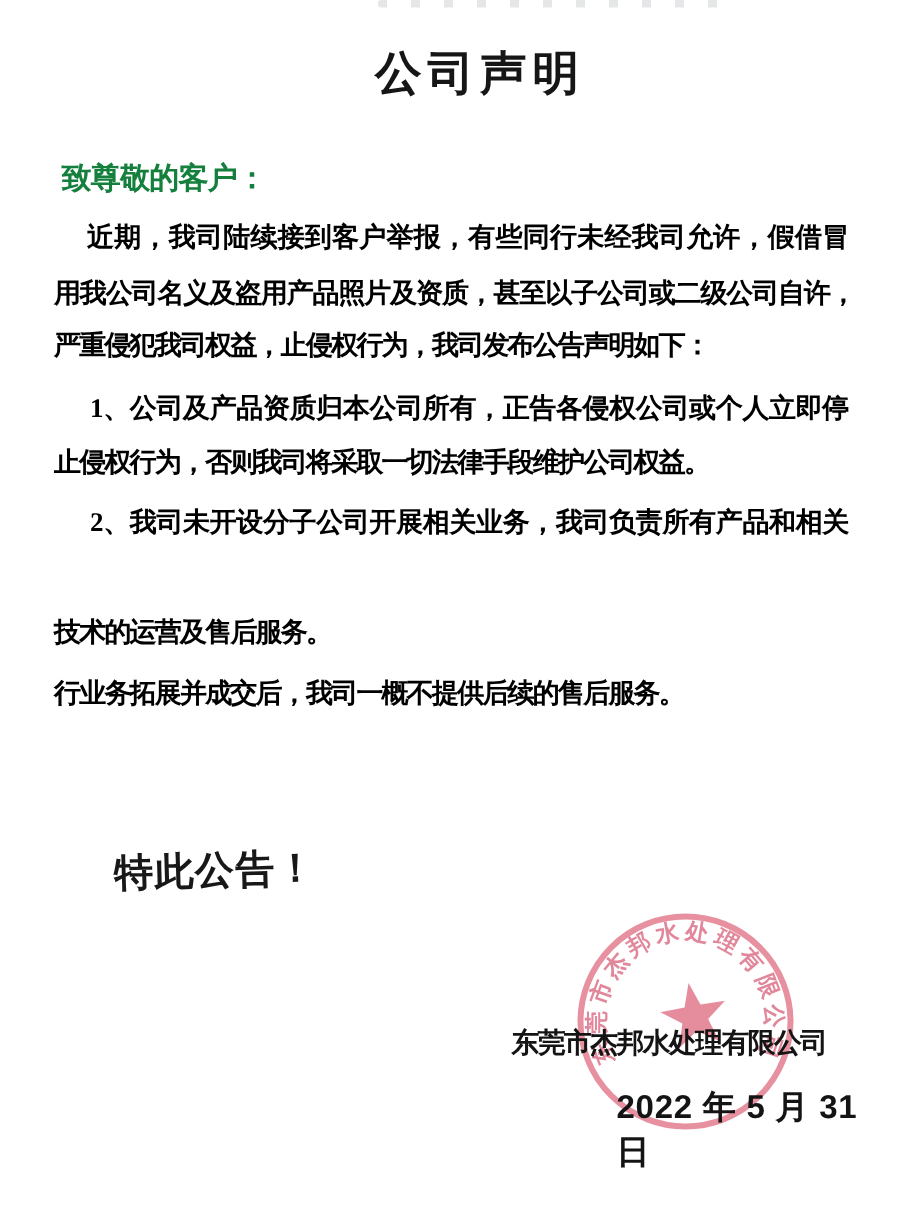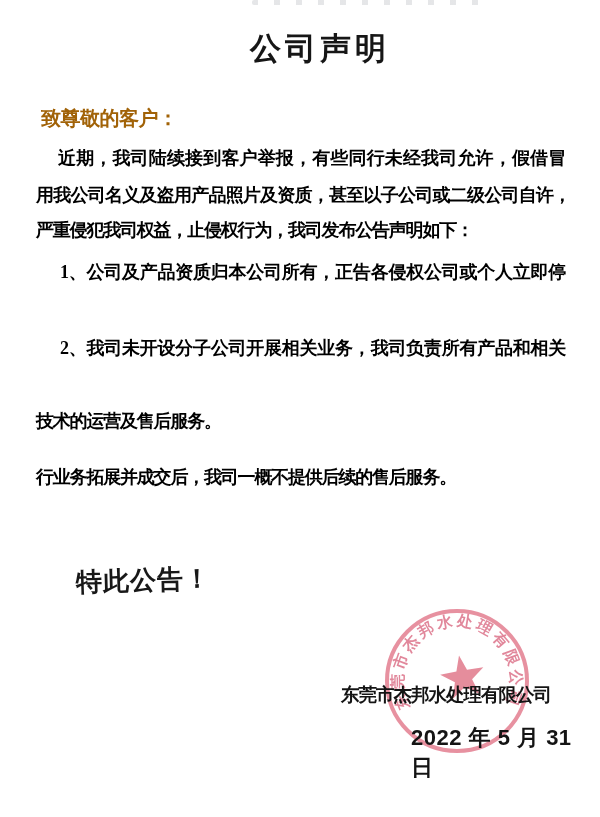--- a/index.html
+++ b/index.html
@@ -20,21 +20,21 @@
   }
   .doc-title{
     position:absolute;left:0;top:28px;width:640px;
     text-align:center;
     font-size:31px;font-weight:700;letter-spacing:4px;
     color:#161616;
   }
   .salutation{
     position:absolute;left:41px;top:105px;
     font-size:20px;font-weight:700;letter-spacing:-0.5px;
-    color:#a16207;
+    color:#15803d;
   }
   .bline{
     position:absolute;
     font-size:18px;font-weight:600;letter-spacing:-1.2px;
     line-height:26px;white-space:nowrap;color:#000000;
   }
   .bline.just{
     white-space:normal;
     text-align:justify;text-align-last:justify;
     word-break:break-all;
@@ -70,25 +70,26 @@
 
   <div class="doc-title">公司声明</div>
 
   <div class="salutation">致尊敬的客户：</div>
 
   <div class="bline just" style="left:58px;top:145px;width:507px;">近期，我司陆续接到客户举报，有些同行未经我司允许，假借冒</div>
   <div class="bline just" style="left:36px;top:182px;width:534px;">用我公司名义及盗用产品照片及资质，甚至以子公司或二级公司自许，</div>
   <div class="bline" style="left:36px;top:217px;">严重侵犯我司权益，止侵权行为，我司发布公告声明如下：</div>
 
   <div class="bline just" style="left:60px;top:259px;width:505px;">1、公司及产品资质归本公司所有，正告各侵权公司或个人立即停</div>
+  <div class="bline" style="left:36px;top:295px;">止侵权行为，否则我司将采取一切法律手段维护公司权益。</div>
 
   <div class="bline just" style="left:60px;top:335px;width:505px;">2、我司未开设分子公司开展相关业务，我司负责所有产品和相关</div>
   <div class="bline" style="left:36px;top:372px;margin-top:36px;">技术的运营及售后服务。</div>
 
-  <div class="bline" style="left:36px;top:464px;">行业务拓展并成交后，我司一概不提供后续的售后服务。</div>
+  <div class="bline" style="left:36px;top:449px;">行业务拓展并成交后，我司一概不提供后续的售后服务。</div>
 
 
   <div class="closing">特此公告！</div>
 
   <div class="seal">
     <svg width="150" height="150" viewBox="0 0 150 150">
       <defs>
         <path id="sealArc" d="M 28.2,102 A 54,54 0 1 1 121.8,102" fill="none"></path>
       </defs>
       <circle cx="75" cy="76" r="70" fill="none" stroke="#dd6379" stroke-width="4" opacity="0.8"></circle>

